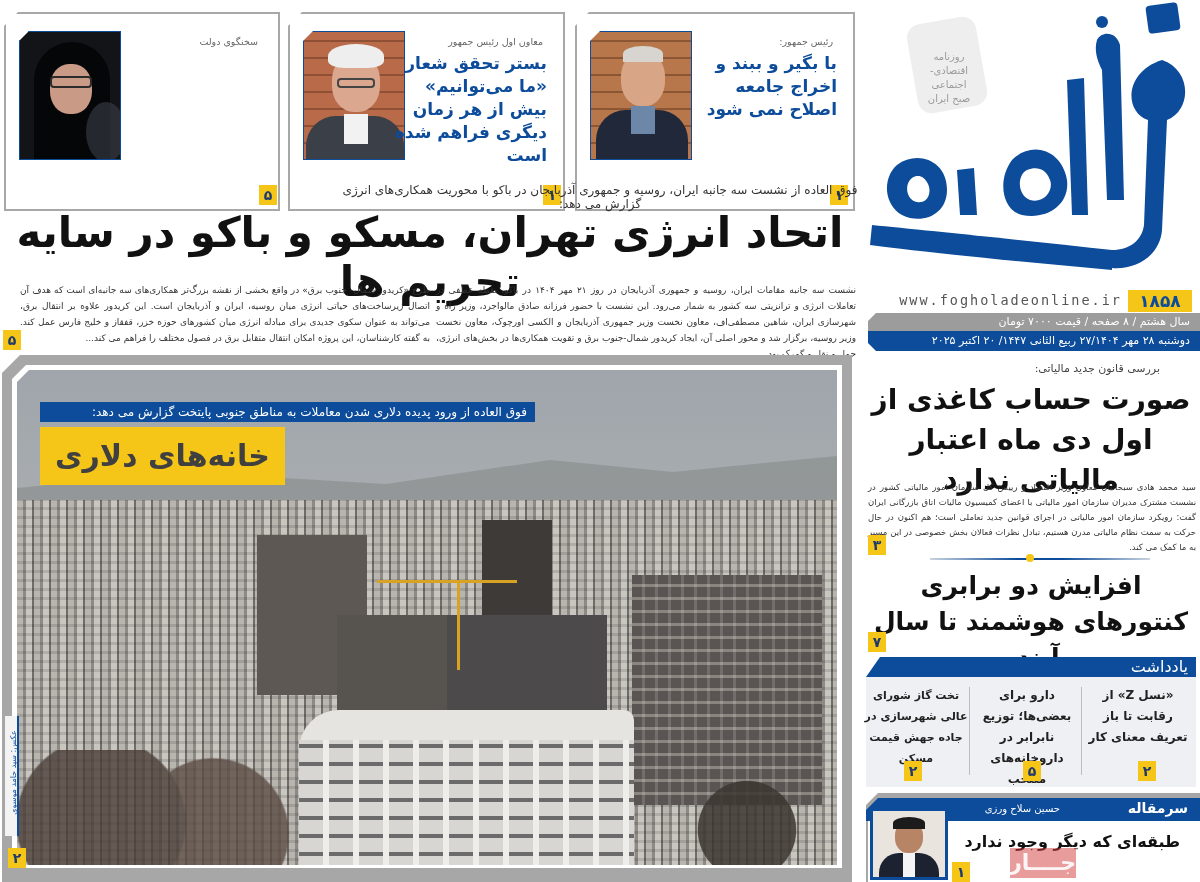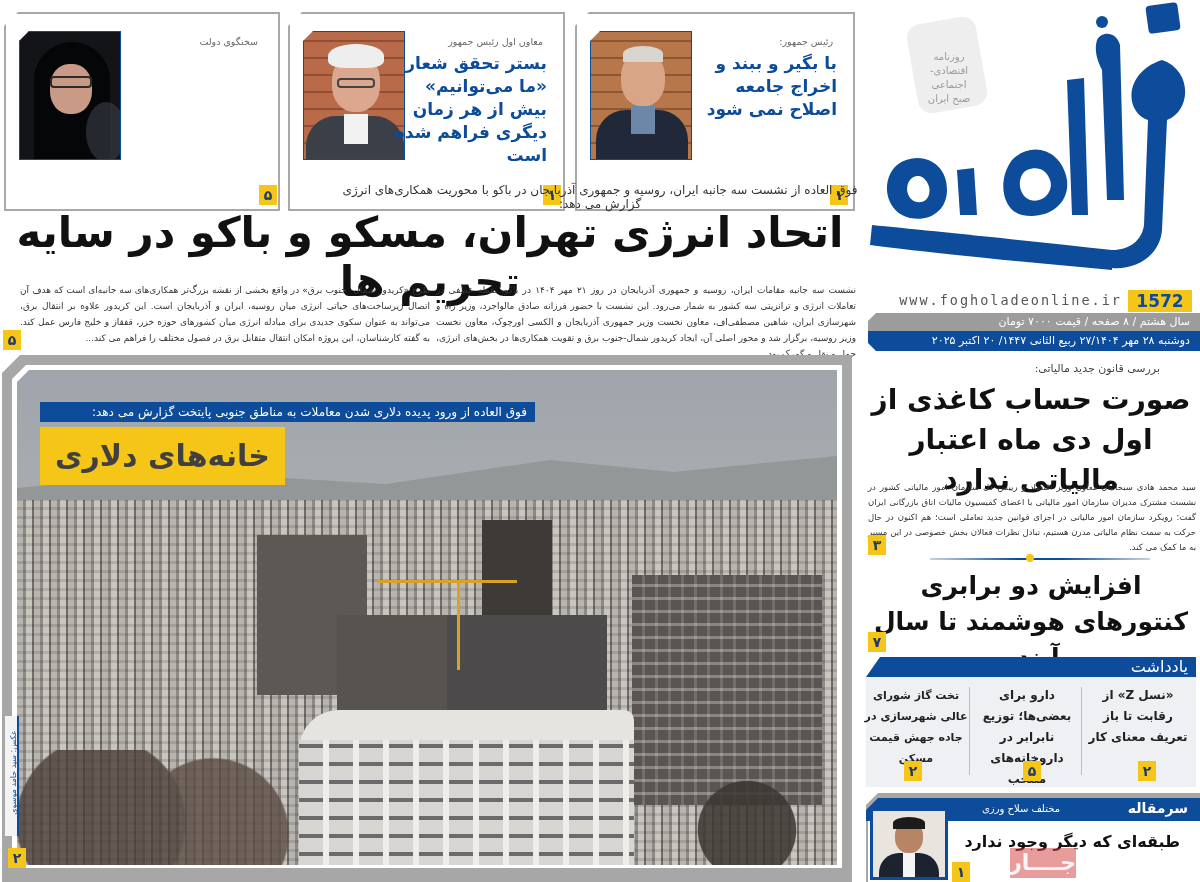--- a/index.html
+++ b/index.html
@@ -189,21 +189,21 @@
       <path d="M300 60 C330 70 330 110 305 120 L300 230 C298 255 275 270 250 268 L250 250 C268 250 280 240 282 225 L286 120 C262 112 262 72 300 60 Z"></path>
       <path d="M235 40 C240 30 255 32 258 45 L262 200 L245 200 L240 70 C235 60 232 50 235 40 Z"></path>
       <path d="M205 80 L222 78 L226 215 L210 215 Z"></path>
       <path d="M150 160 C170 140 200 150 205 180 C208 205 185 220 160 215 C140 210 135 180 150 160 Z M165 170 C155 175 155 195 168 200 C182 204 192 190 188 180 C184 168 174 166 165 170 Z"></path>
       <path d="M95 170 L112 168 L115 215 L98 215 Z"></path>
       <path d="M35 165 C55 150 85 160 85 190 C85 215 60 225 40 215 C22 205 20 178 35 165 Z M50 178 C42 184 44 200 55 202 C66 204 70 192 66 184 C62 176 56 174 50 178 Z"></path>
       <path d="M10 225 C60 230 160 240 250 250 L250 270 C160 262 60 252 8 245 Z"></path>
       <circle cx="240" cy="22" r="6"></circle>
     </g>
   </svg>
-  <div class="issue-no">1572</div>
+  <div class="issue-no">۱۸۵۸</div>
   <div class="website">www.fogholadeonline.ir</div>
   <div class="meta-gray">سال هشتم / ۸ صفحه / قیمت ۷۰۰۰ تومان</div>
   <div class="meta-blue">دوشنبه ۲۸ مهر ۲۷/۱۴۰۴ ربیع الثانی ۱۴۴۷/ ۲۰ اکتبر ۲۰۲۵</div>
 </div>
 
 <div class="teaser" style="left:575px; width:280px;">
   <div class="photo" style="background: repeating-linear-gradient(0deg,#b7774a 0 15px,#8a5633 15px 17px);">
     <div style="position:absolute;left:30px;top:20px;width:44px;height:54px;border-radius:45%;background:#d9a587;"></div>
     <div style="position:absolute;left:32px;top:14px;width:40px;height:16px;border-radius:50% 50% 0 0;background:#d8d4cf;"></div>
     <div style="position:absolute;left:5px;top:78px;width:92px;height:60px;border-radius:30px 30px 0 0;background:#20283a;"></div>
@@ -309,21 +309,21 @@
     <div>تخت گاز شورای عالی شهرسازی در جاده جهش قیمت مسکن</div>
   </div>
   <div class="badge" style="left:272px; top:84px;">۲</div>
   <div class="badge" style="left:157px; top:84px;">۵</div>
   <div class="badge" style="left:38px; top:84px;">۲</div>
 </div>
 
 <div class="ed-frame"></div>
 <div class="ed-bar"></div>
 <div class="ed-label">سرمقاله</div>
-<div class="ed-author">مختلف سلاح ورزی</div>
+<div class="ed-author">حسین سلاح ورزی</div>
 <div class="ed-body"></div>
 <div class="ed-photo">
   <div style="position:absolute;left:0;top:0;width:72px;height:66px;background:#e9e4dd;"></div>
   <div style="position:absolute;left:22px;top:10px;width:28px;height:32px;border-radius:45%;background:#b88466;"></div>
   <div style="position:absolute;left:20px;top:6px;width:32px;height:12px;border-radius:50% 50% 0 0;background:#1b1b1b;"></div>
   <div style="position:absolute;left:6px;top:42px;width:60px;height:30px;border-radius:20px 20px 0 0;background:#1d2230;"></div>
   <div style="position:absolute;left:30px;top:42px;width:12px;height:24px;background:#f4f4f4;"></div>
 </div>
 <div class="ed-headline">طبقه‌ای که دیگر وجود ندارد</div>
 <div class="watermark">جــــار</div>

